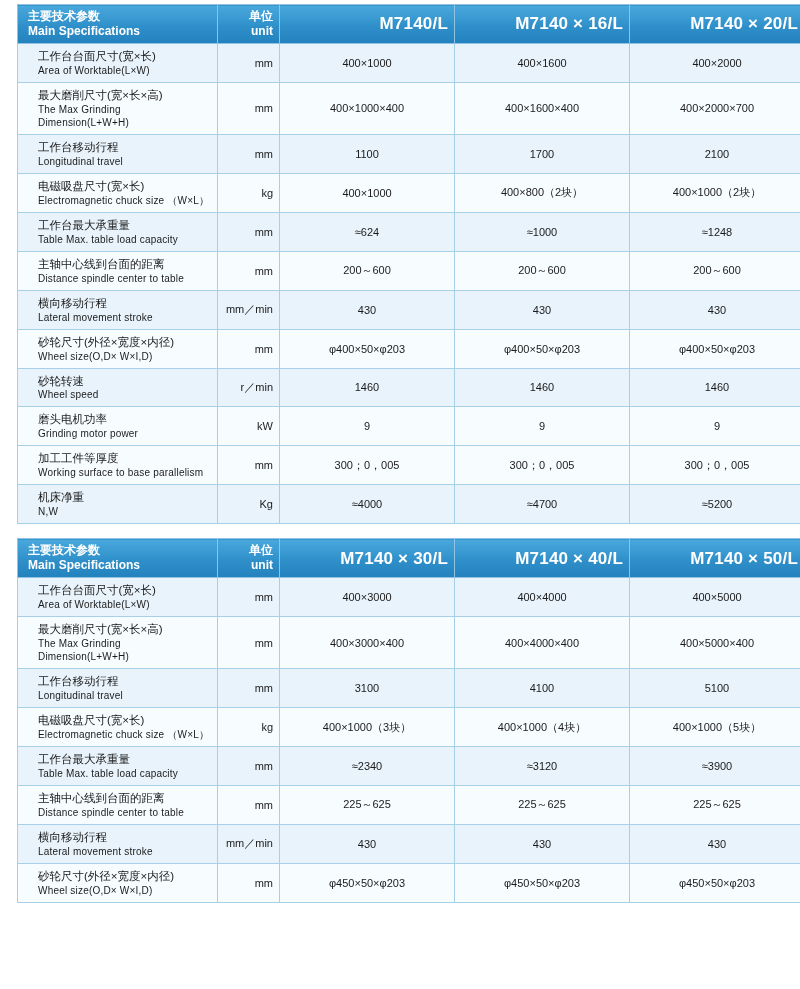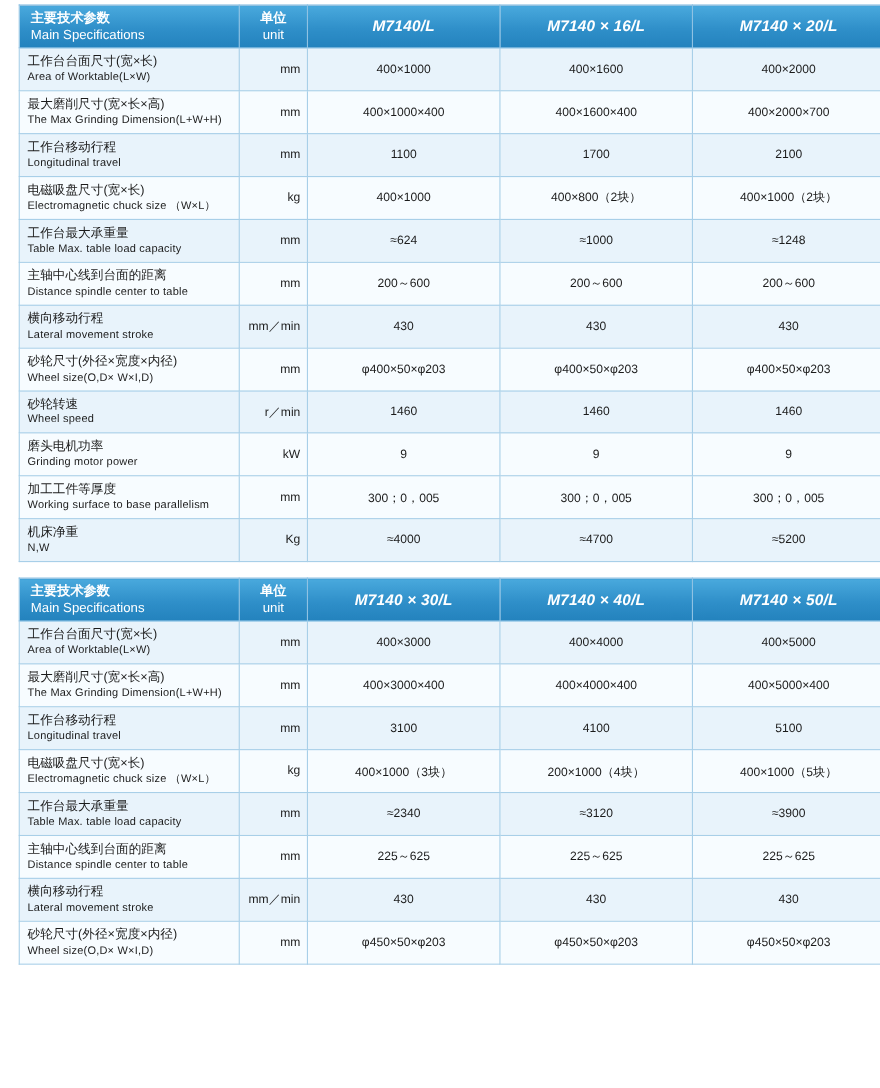--- a/index.html
+++ b/index.html
@@ -29,58 +29,57 @@
   table.spec col.c-unit  { width: 62px; }
   table.spec col.c-model { width: 175px; }
 
   thead th {
     background: linear-gradient(to bottom, #49a9dd 0%, #2f8fc9 55%, #2382bd 100%);
     color: #ffffff;
     border: 1px solid #8fc2e3;
     padding: 4px 6px;
     font-size: 12px;
     line-height: 1.25;
-    text-align: center;
+    text-align: right;
     vertical-align: middle;
     font-weight: bold;
   }
   thead th.label-head {
     text-align: left;
     padding-left: 10px;
   }
   thead th .cn {
     display: block;
     font-size: 12px;
     font-weight: bold;
   }
   thead th .en {
     display: block;
     font-size: 12px;
-    font-weight: normal;
+    font-weight: bold;
   }
   thead th.model-head {
-    font-size: 14px;
+    font-size: 17px;
     font-weight: bold;
     letter-spacing: 0.2px;
-    font-style: italic;
   }
 
   tbody td {
     border: 1px solid #a8cfe8;
     font-size: 11px;
     padding: 5px 6px;
     vertical-align: middle;
     color: #1b1b1b;
   }
   tbody tr.odd td  { background: #e8f3fb; }
   tbody tr.even td { background: #f7fcff; }
 
   td.label {
     text-align: left;
-    padding-left: 7px;
+    padding-left: 20px;
     line-height: 1.3;
   }
   td.label .cn {
     display: block;
     font-size: 11.5px;
   }
   td.label .en {
     display: block;
     font-size: 10px;
     letter-spacing: 0.2px;
@@ -301,21 +300,21 @@
         <td class="val">4100</td>
         <td class="val">5100</td>
       </tr>
       <tr class="even">
         <td class="label">
           <span class="cn">电磁吸盘尺寸(宽×长)</span>
           <span class="en">Electromagnetic chuck size （W×L）</span>
         </td>
         <td class="unit">kg</td>
         <td class="val">400×1000（3块）</td>
-        <td class="val">200×1000（4块）</td>
+        <td class="val">400×1000（4块）</td>
         <td class="val">400×1000（5块）</td>
       </tr>
       <tr class="odd">
         <td class="label">
           <span class="cn">工作台最大承重量</span>
           <span class="en">Table Max. table load capacity</span>
         </td>
         <td class="unit">mm</td>
         <td class="val">≈2340</td>
         <td class="val">≈3120</td>

